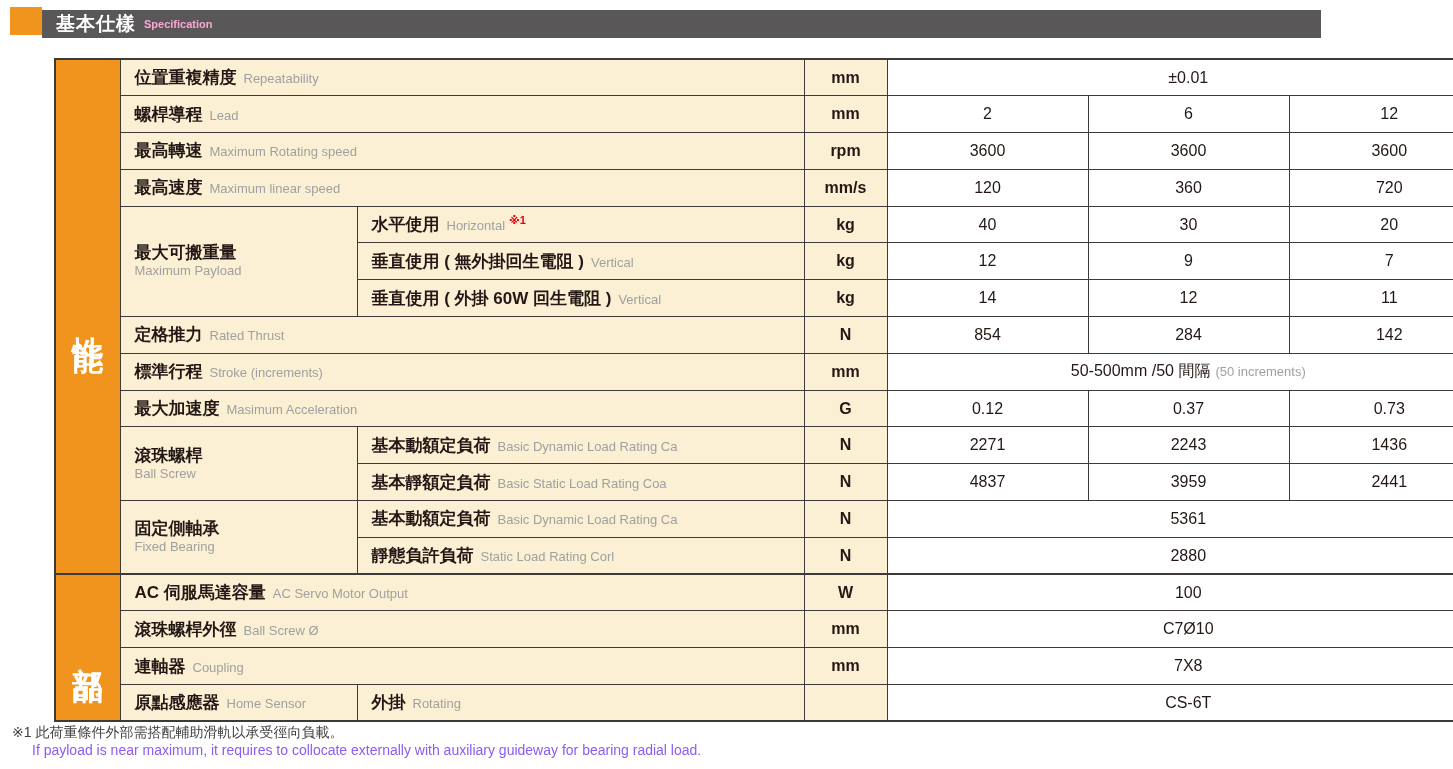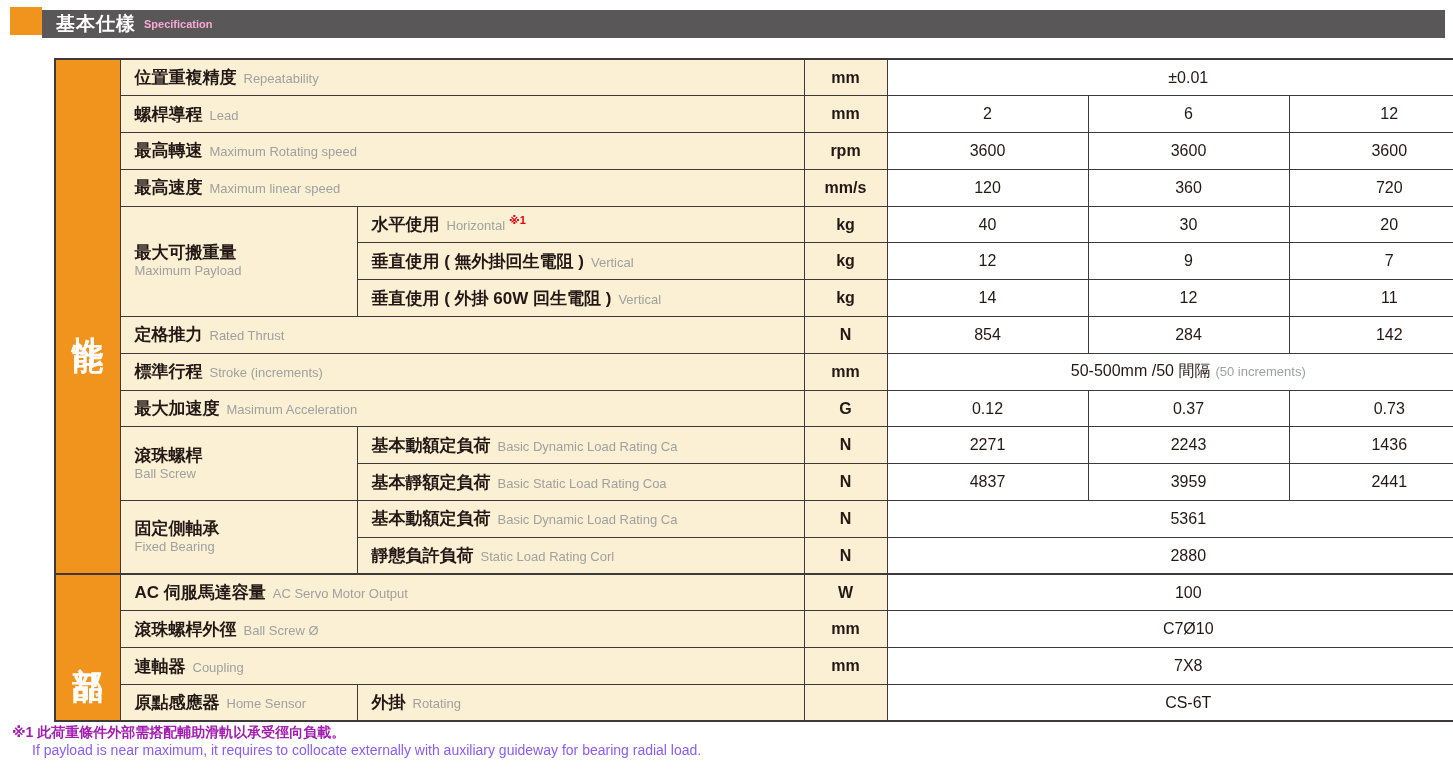--- a/index.html
+++ b/index.html
@@ -2,21 +2,21 @@
 <html><head>
 <meta charset="utf-8">
 <style>
   * { margin:0; padding:0; box-sizing:border-box; }
   html,body { background:#fff; }
   body { font-family:"Liberation Sans","DejaVu Sans",sans-serif; color:#231815; }
   .page { position:relative; width:1453px; height:769px; background:#fff; overflow:hidden; }
 
   
   .hdr-square { position:absolute; left:10px; top:7px; width:32px; height:28px; background:#F0941E; }
-  .hdr-bar { position:absolute; left:42px; top:10px; width:1403px; height:28px; background:#595757;
+  .hdr-bar { position:absolute; left:42px; top:10px; width:1279px; height:28px; background:#595757;
              display:flex; align-items:center; padding-left:14px; }
   .hdr-zh { color:#fff; font-weight:700; font-size:19px; letter-spacing:1px; }
   .hdr-en { color:#f9a8d4; font-weight:700; font-size:11px; margin-left:8px; }
 
   
   .tbl-wrap { position:absolute; left:10px; top:58px;padding-left:44px; }
   table.spec { border-collapse:collapse; table-layout:fixed; width:1435px; border:2px solid #3E3A39; }
   table.spec td { border:1px solid #3E3A39; vertical-align:middle; overflow:hidden; white-space:nowrap; }
   table.spec tr { height:36.8px; }
   tr.sect-break td { border-top:2px solid #3E3A39; }
@@ -32,21 +32,21 @@
   td.group .en { display:block; margin-left:0; line-height:16px; }
   td.group.inline .zh { display:inline; }
   td.group.inline .en { display:inline; margin-left:7px; }
   .sup { color:#E60012; font-weight:700; font-size:11px; vertical-align:super; margin-left:4px; }
 
   td.unit { background:#FBF0D3; text-align:center; font-weight:700; font-size:16px; color:#231815; }
   td.val  { background:#fff; text-align:center; font-size:16px; color:#231815; }
   td.val .note { font-size:13px; color:#9FA0A0; margin-left:5px; font-weight:400; }
 
   
-  .fn-zh { position:absolute; left:12px; top:724px; color:#a21caf; font-weight:700; font-size:14px; }
+  .fn-zh { position:absolute; left:12px; top:724px; color:#404040; font-weight:400; font-size:14px; }
   .fn-en { position:absolute; left:32px; top:742px; color:#8b5cf6; font-size:14px; }
 </style>
 </head>
 <body>
 
 <div class="page">
 
   <div class="hdr-square"></div>
   <div class="hdr-bar">
     <span class="hdr-zh">基本仕樣</span>

